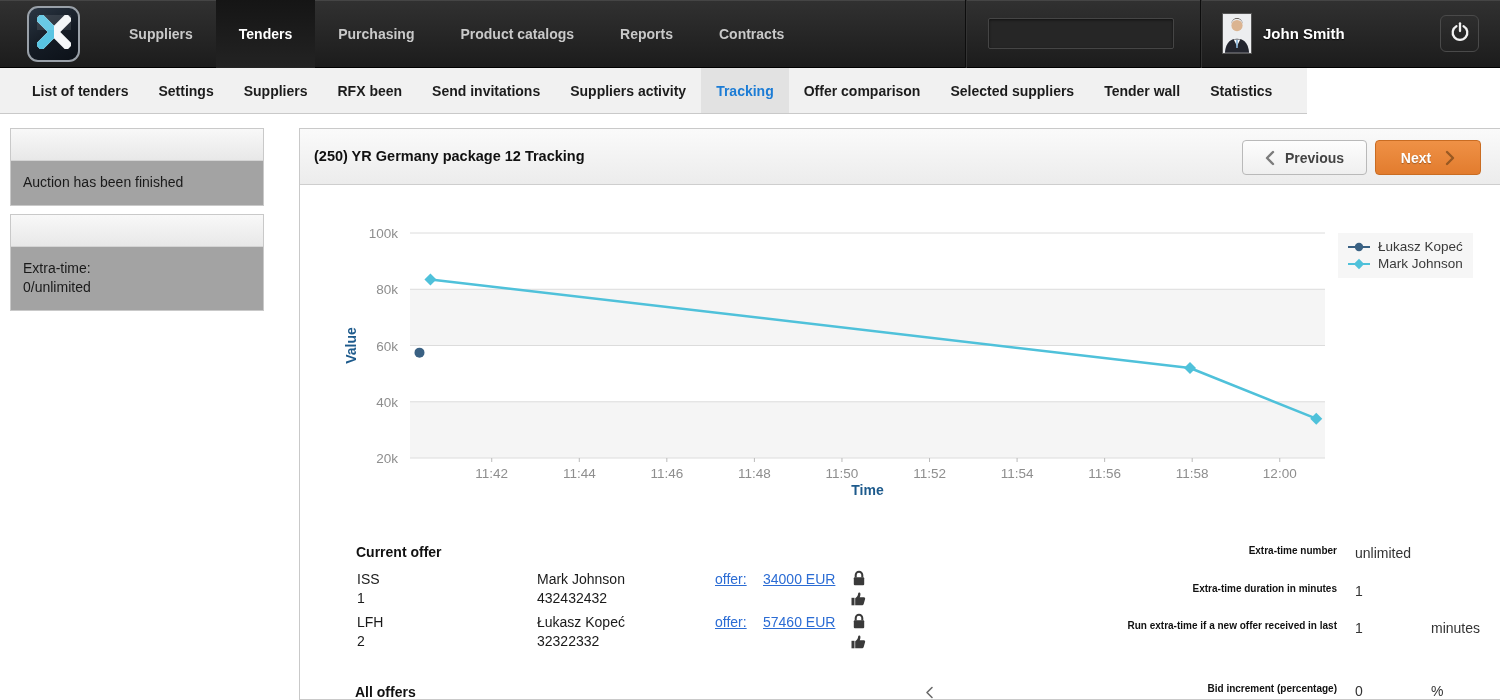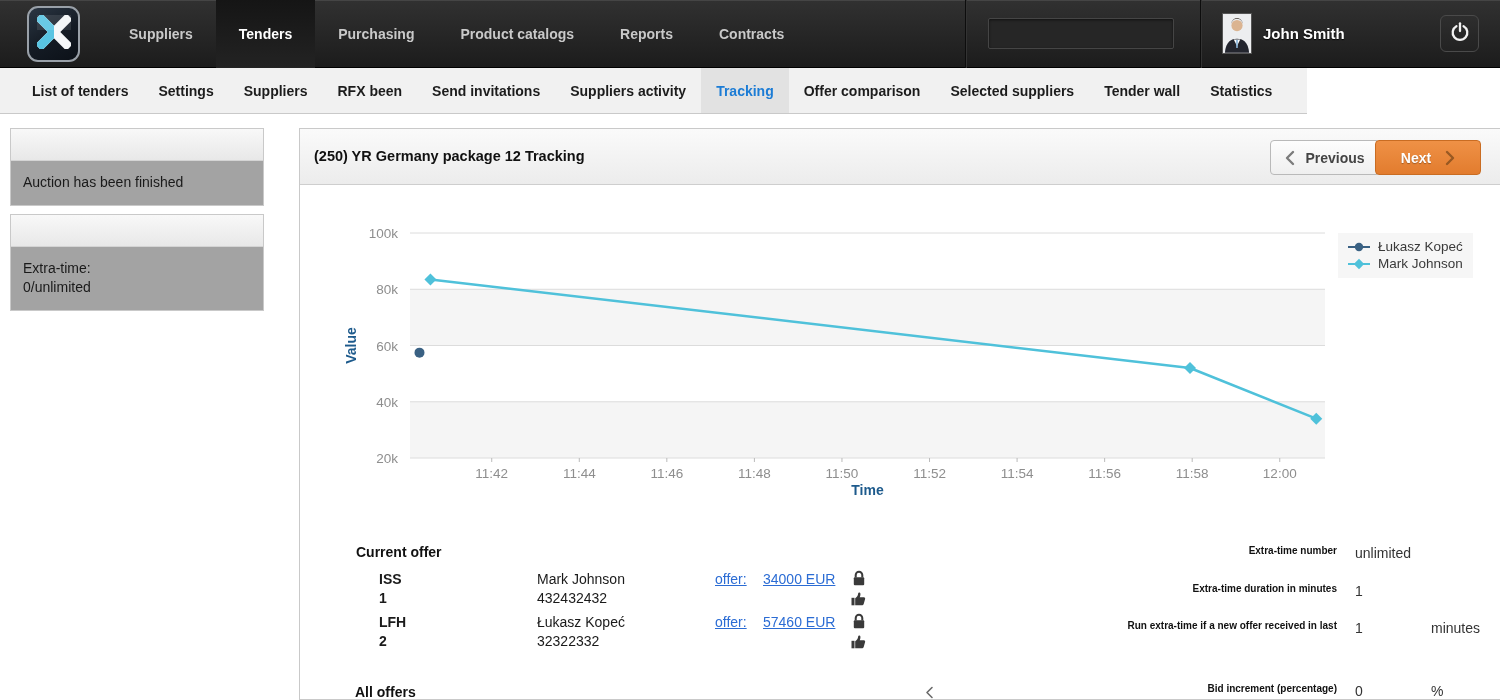--- a/index.html
+++ b/index.html
@@ -47,40 +47,40 @@
   #sbox1 { top:128px; } #sbox2 { top:214px; }
 
   
   .panel { position:absolute; left:275px; top:128px; width:1212px; height:572px;
     border:1px solid #c9c9c9; background:#fff;margin-left:24px; }
   .phead { position:absolute; left:0; top:0; width:100%; height:56px;
     background:linear-gradient(#fafafa,#ececec); border-bottom:1px solid #cecece; }
   .ptitle { position:absolute; left:14px; top:19px; font-size:14.5px; font-weight:bold; color:#111; }
   .btn { position:absolute; top:11px; height:35px; border-radius:4px; font-size:14px;
     font-weight:bold; display:flex; align-items:center; justify-content:center; cursor:pointer; }
-  .btn-prev { right:130px; width:110px; background:linear-gradient(#fdfdfd,#efefef);
+  .btn-prev { right:143px; width:125px; background:linear-gradient(#fdfdfd,#efefef);
     border:1px solid #b9b9b9; color:#444; }
   .btn-prev svg { margin-right:10px; }
   .btn-next { right:29px; width:106px; background:linear-gradient(#ef9146,#e27c2e);
     border:1px solid #c96c22; color:#fff; text-shadow:0 1px 1px rgba(0,0,0,.3); }
   .btn-next svg { margin-left:14px; }
 
   
   .chartwrap { position:absolute; left:40px; top:90px; width:1010px; height:295px; }
   .chartwrap svg { font-family:"Liberation Sans", sans-serif; }
   .legend { position:absolute; left:1038px; top:104px; background:#f6f6f6;
     padding:5px 10px 6px 7px; font-size:13.5px; color:#3a3a3a; line-height:17px; }
   .lrow { display:flex; align-items:center; }
   .lrow svg { margin-right:5px; }
 
   
   .co-head { position:absolute; left:56px; top:415px; font-size:14px; font-weight:bold; color:#111; }
   .co-row { position:absolute; font-size:14px; color:#1a1a1a; line-height:19px; }
   .co-col { position:absolute; top:0; white-space:nowrap; }
-  .c-code { left:79px;font-weight:bold; } .c-sup { left:237px; } .c-link { left:415px; } .c-val { left:463px; }
+  .c-code { left:57px; } .c-sup { left:237px; } .c-link { left:415px; } .c-val { left:463px; }
   .c-icons { left:551px; display:flex; flex-direction:column; align-items:center; }
   .c-icons span { display:block; height:21px; cursor:pointer; }
   a.lnk { color:#2b6cd4; text-decoration:underline; cursor:pointer; }
 
   
   .set-label { position:absolute; left:637px; width:400px; text-align:right;
     font-size:10px; font-weight:bold; color:#111; white-space:nowrap; }
   .set-val { position:absolute; left:1055px; font-size:14px; color:#333; }
   .set-unit { position:absolute; left:1131px; font-size:14px; color:#333; }
 

